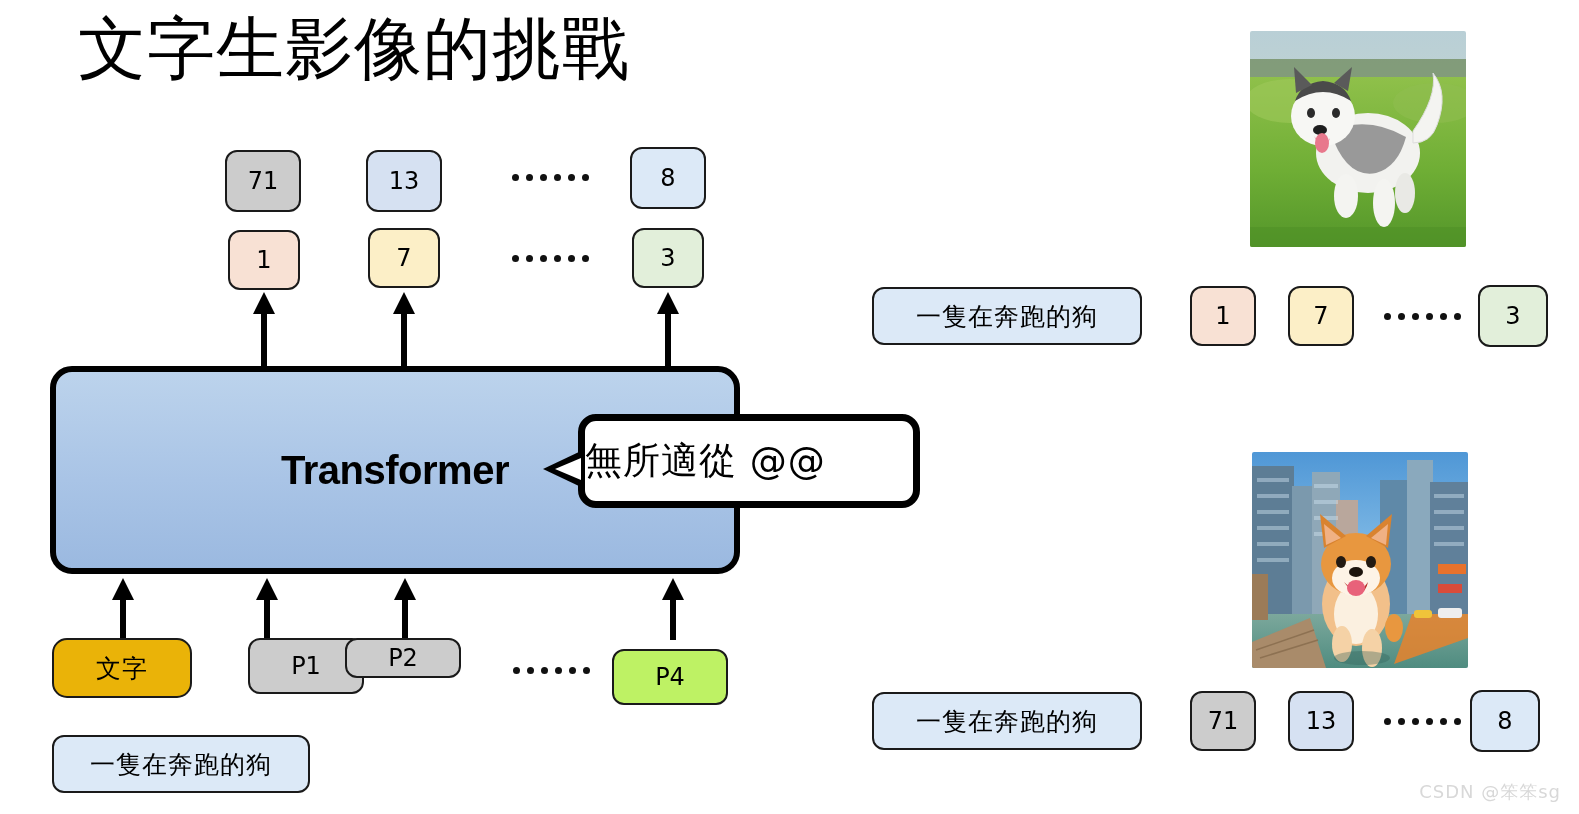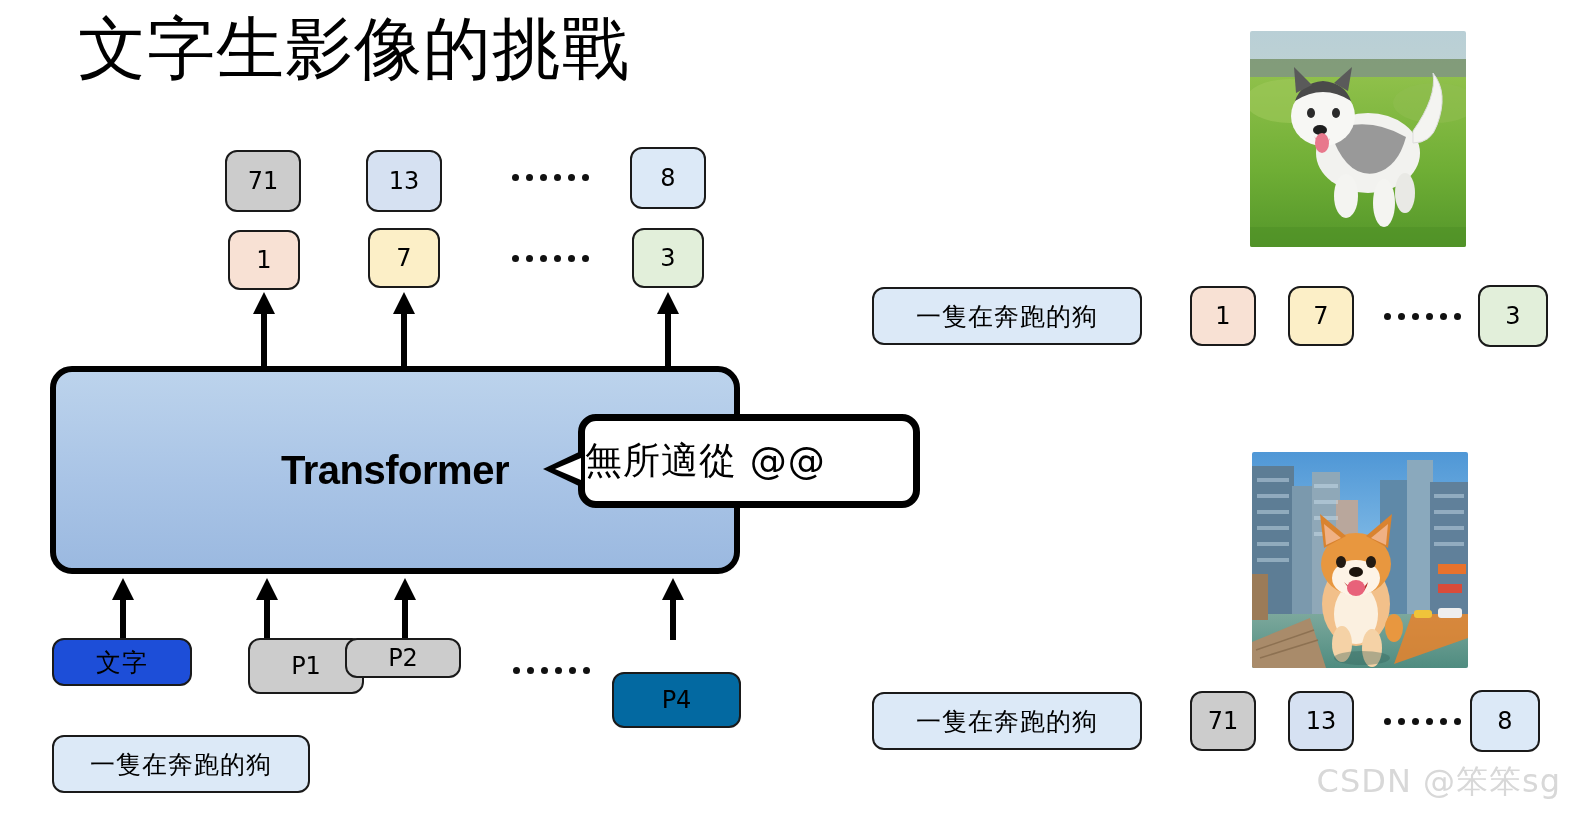--- a/index.html
+++ b/index.html
@@ -149,21 +149,21 @@
     border-radius: 2px;
     overflow: hidden;
   }
   .photo svg { display: block; }
 
   
   .watermark {
     position: absolute;
     right: 18px;
     bottom: 10px;
-    font-size: 32px;
+    font-size: 18px;
     color: #d8d8d8;
     font-family: "DejaVu Sans", "Liberation Sans", sans-serif;
     letter-spacing: 1px;
   }
 </style>
 </head>
 <body>
 
 <div id="slide">
 
@@ -218,32 +218,32 @@
   <svg class="arrow" style="left:254px; top:578px; height:62px;" viewBox="0 0 26 62">
     <polygon points="13,0 24,22 16,22 16,62 10,62 10,22 2,22" fill="#000"></polygon>
   </svg>
   <svg class="arrow" style="left:392px; top:578px; height:62px;" viewBox="0 0 26 62">
     <polygon points="13,0 24,22 16,22 16,62 10,62 10,22 2,22" fill="#000"></polygon>
   </svg>
   <svg class="arrow" style="left:660px; top:578px; height:62px;" viewBox="0 0 26 62">
     <polygon points="13,0 24,22 16,22 16,62 10,62 10,22 2,22" fill="#000"></polygon>
   </svg>
 
-  <div class="box cjk" style="left:52px; top:638px; width:140px; height:48px; background:#1d4ed8;">文字</div>
+  <div class="box cjk" style="left:52px; top:638px; width:140px; height:60px; background:#eab308;border-radius:15px;">文字</div>
   <div class="box" style="left:208px; top:638px; width:116px; height:56px; background:#cccccc;margin-left:40px;">P1</div>
   <div class="box" style="left:345px; top:638px; width:116px; height:40px; background:#cccccc;">P2</div>
   <div class="dots" style="left:513px; top:667px;">
     <i></i>
       <i></i>
       <i></i>
       <i></i>
       <i></i>
       <i></i>
   </div>
-  <div class="box" style="left:612px; top:672px; width:129px; height:56px; background:#0369a1;">P4</div>
+  <div class="box" style="left:612px; top:649px; width:116px; height:56px; background:#bef264;">P4</div>
 
   <div class="box cjk" style="left:52px; top:735px; width:258px; height:58px; background:#dce9f7;">一隻在奔跑的狗</div>
 
   <div class="photo" style="left:1250px; top:31px; width:216px; height:216px;">
     <svg width="216" height="216" viewBox="0 0 216 216">
       <defs>
         <linearGradient id="sky1" x1="0" y1="0" x2="0" y2="1">
           <stop offset="0%" stop-color="#b9cfd6"></stop>
           <stop offset="100%" stop-color="#cfdbc8"></stop>
         </linearGradient>

